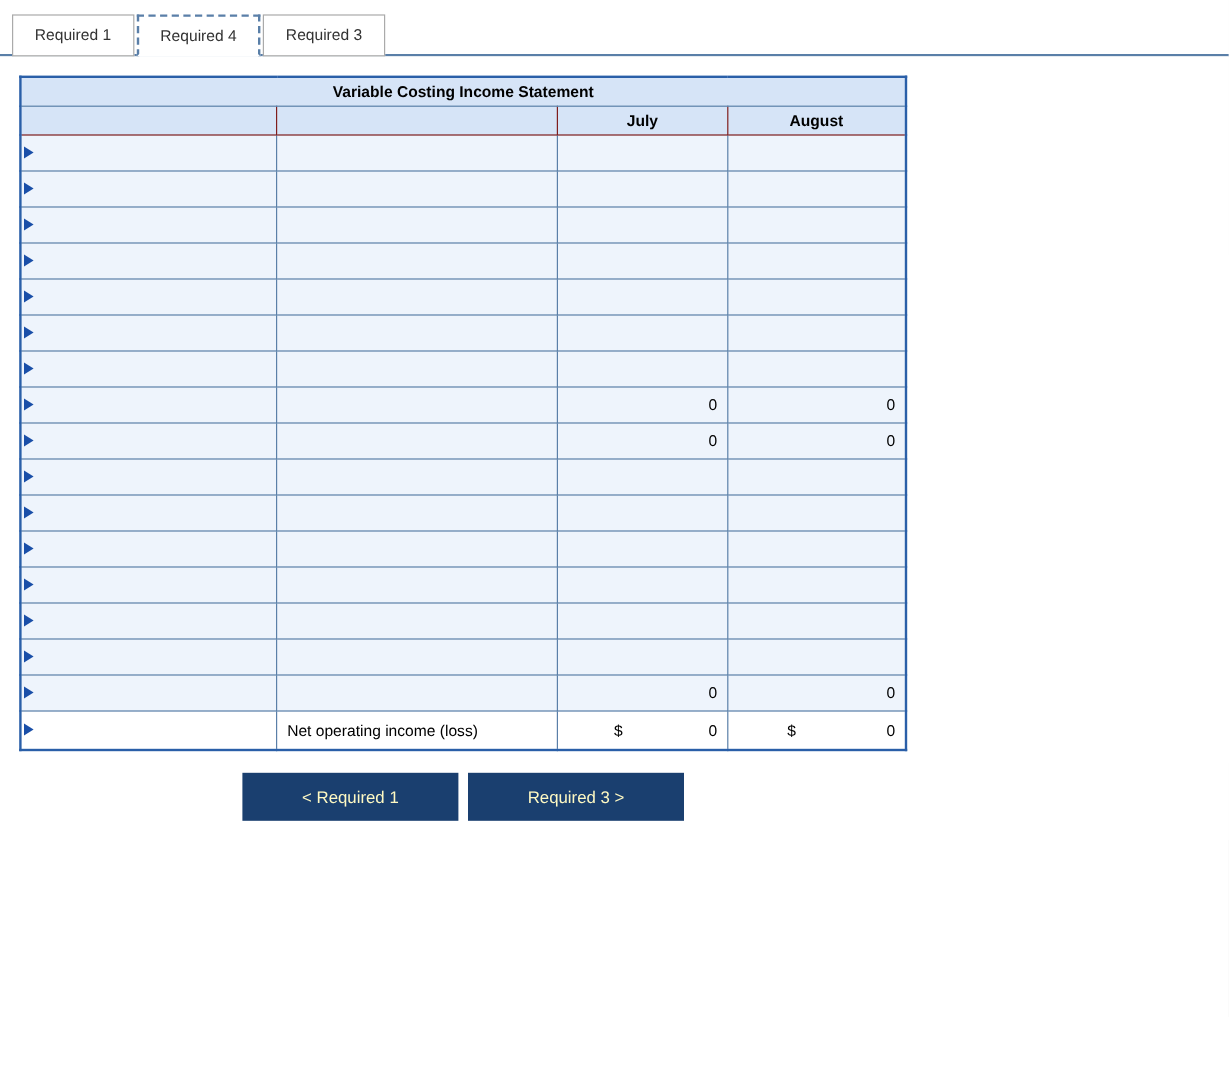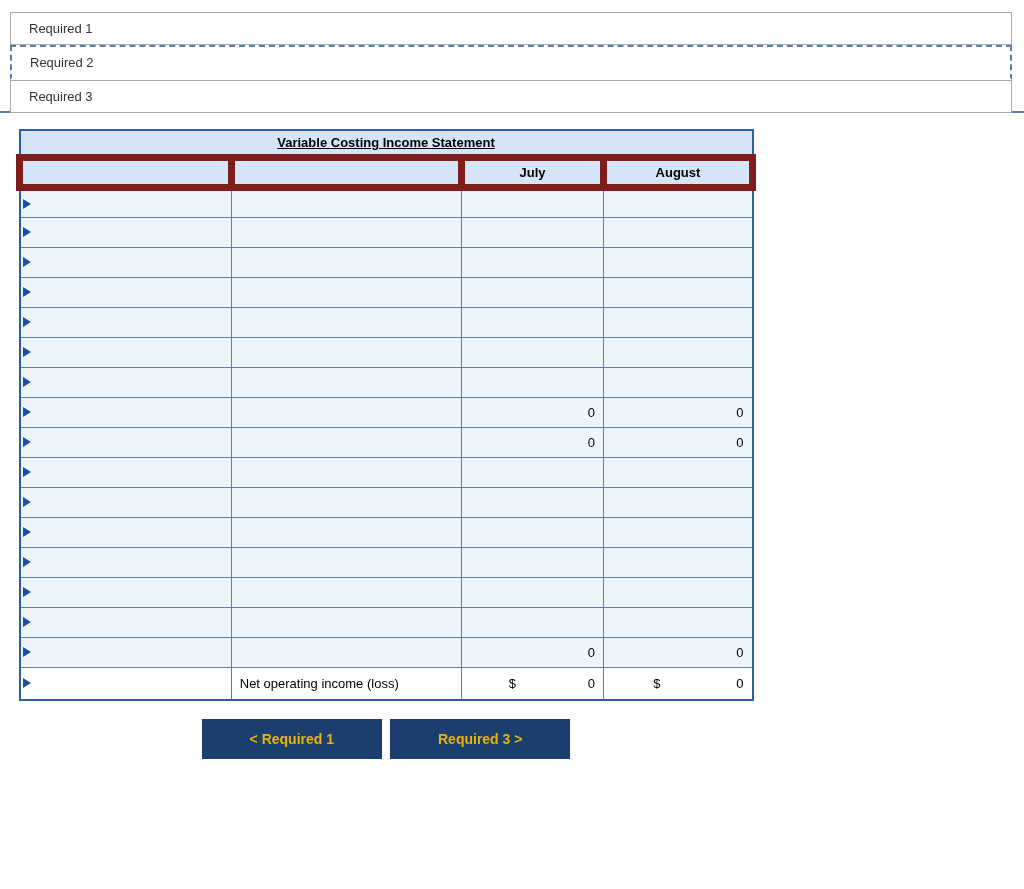--- a/index.html
+++ b/index.html
@@ -15,21 +15,21 @@
       width: 1024px;
       min-height: 889px;
       background: #fff;
       display: flex;
       flex-direction: column;
     }
 
     
     .tabs-bar {
       display: flex;
-      flex-direction: column;
+      flex-direction: row;
       padding: 10px 10px 0 10px;
       border-bottom: 2px solid #5a7fa8;
       background: #fff;
     }
     .tab {
       padding: 8px 18px;
       font-size: 13px;
       cursor: pointer;
       border: 1px solid #aaa;
       background: #fff;
@@ -74,29 +74,28 @@
     }
     .header-row-1 {
       background: #d6e4f7;
       text-align: center;
       font-weight: bold;
     }
     .header-row-2 {
       background: #d6e4f7;
       text-align: center;
       font-weight: bold;
-      text-decoration: underline;
     }
     .header-row-cols {
       background: #d6e4f7;
     }
     .header-row-cols th {
       text-align: center;
       font-weight: bold;
-      border: 7px solid #7f1d1d;
+      border: 1px solid #7f1d1d;
     }
     .col-label {
       width: 330px;
     }
     .col-july {
       width: 200px;
       text-align: right;
     }
     .col-aug {
       width: 200px;
@@ -162,41 +161,41 @@
     .nav-buttons {
       display: flex;
       flex-direction: row;
       justify-content: center;
       gap: 8px;
       padding: 18px 0 0 0;
       width: 740px;
     }
     .nav-btn {
       background: #1a3f6f;
-      color: #eab308;
+      color: #fef9c3;
       border: none;
       padding: 12px 48px;
       font-size: 14px;
-      font-weight: bold;
+      font-weight: normal;
       cursor: pointer;
       display: flex;
       align-items: center;
       gap: 6px;
       min-width: 180px;
       justify-content: center;
     }
   </style>
 </head>
 <body>
 
 <div class="page-container">
 
   <div class="tabs-bar">
     <div class="tab">Required 1</div>
-    <div class="tab active">Required 2</div>
+    <div class="tab active">Required 4</div>
     <div class="tab">Required 3</div>
   </div>
 
 
   <div class="main-content">
     <table class="income-table">
       <thead>
         <tr>
           <td colspan="4" class="header-row-2">Variable Costing Income Statement</td>
         </tr>

